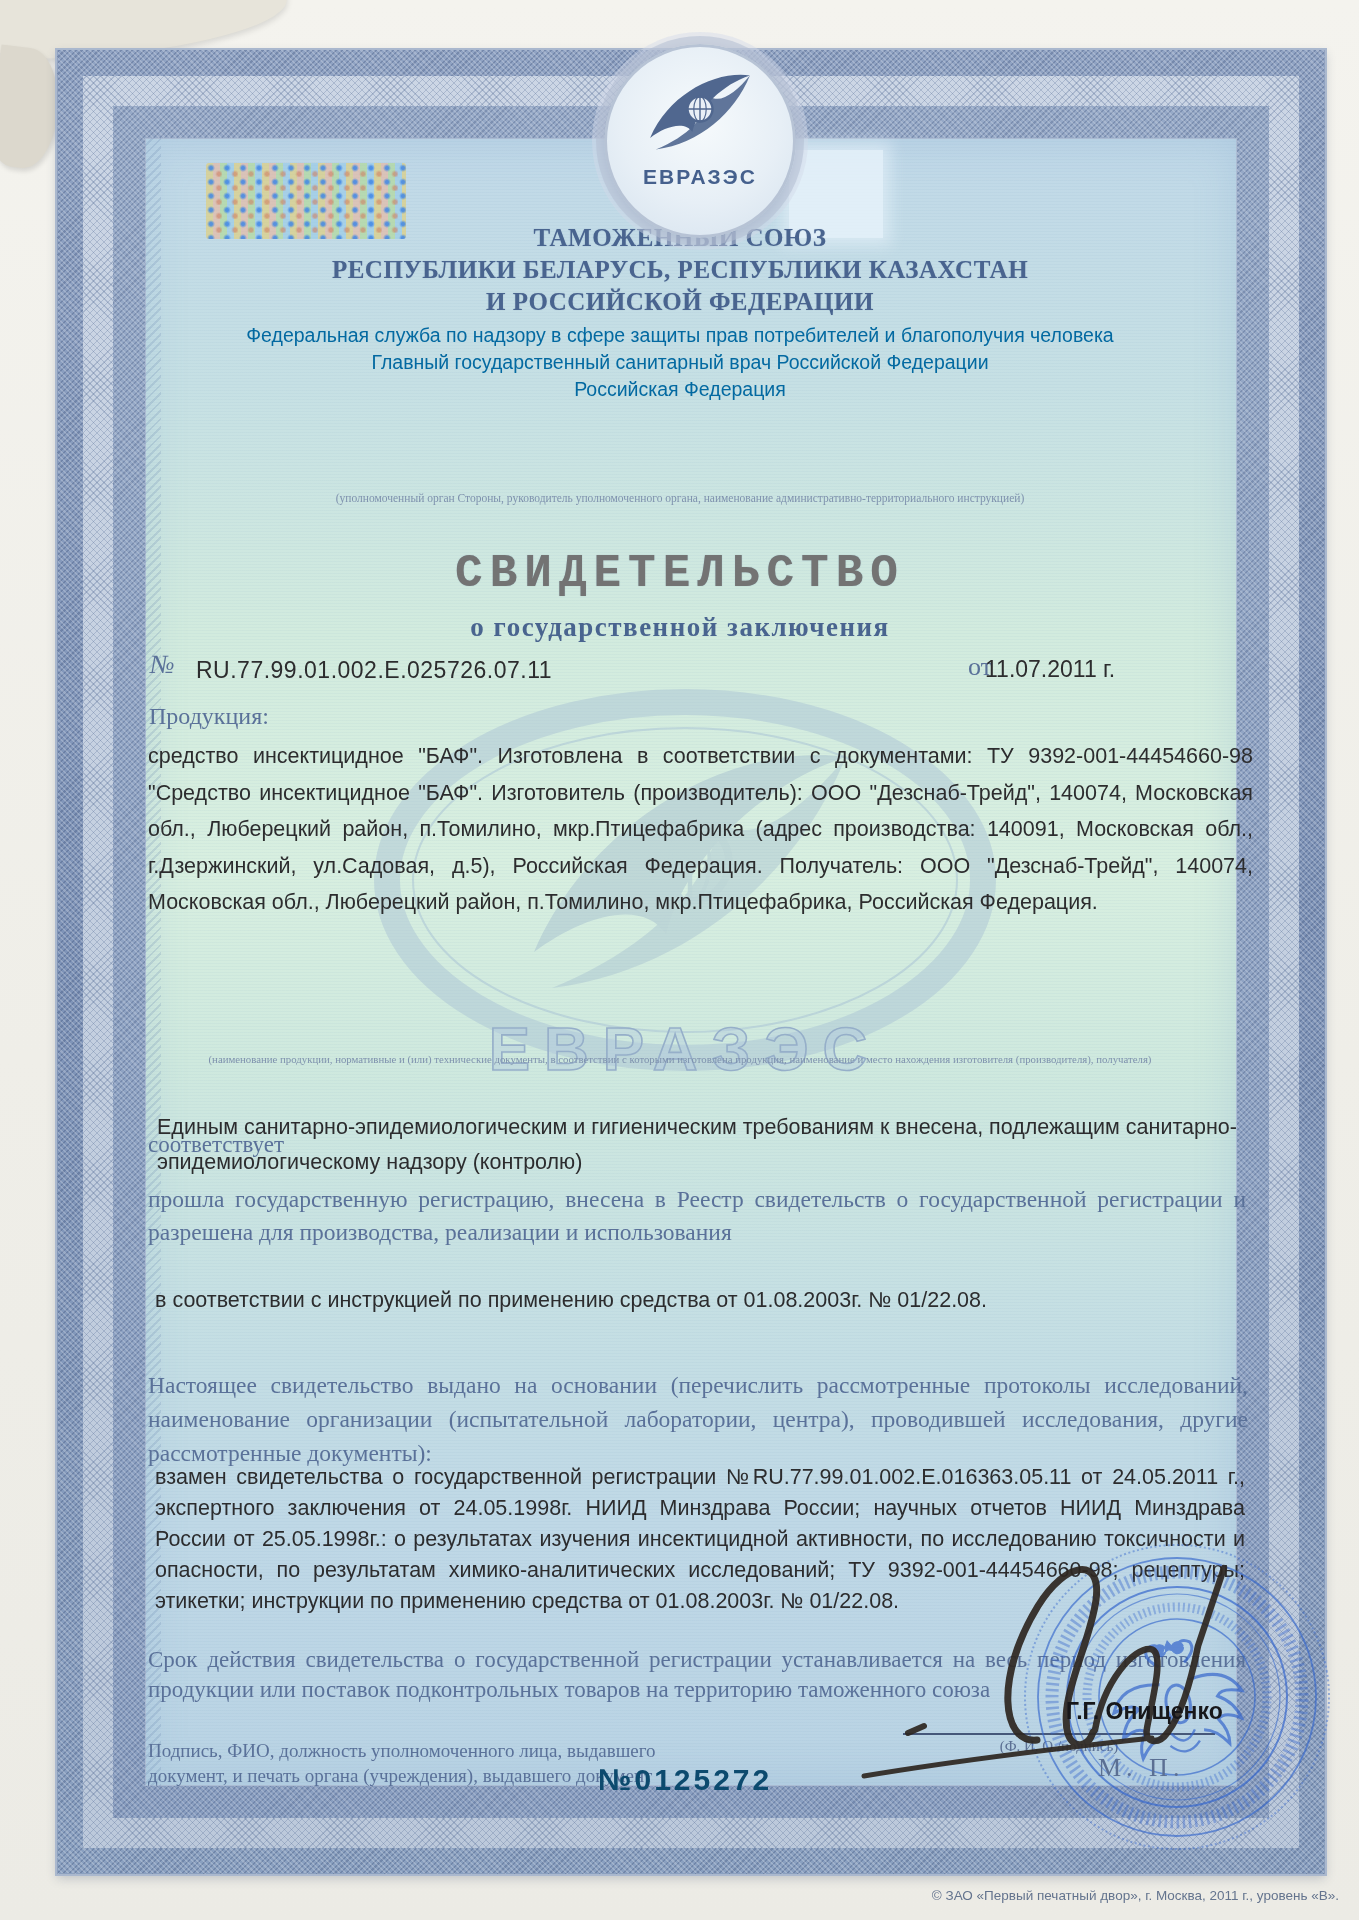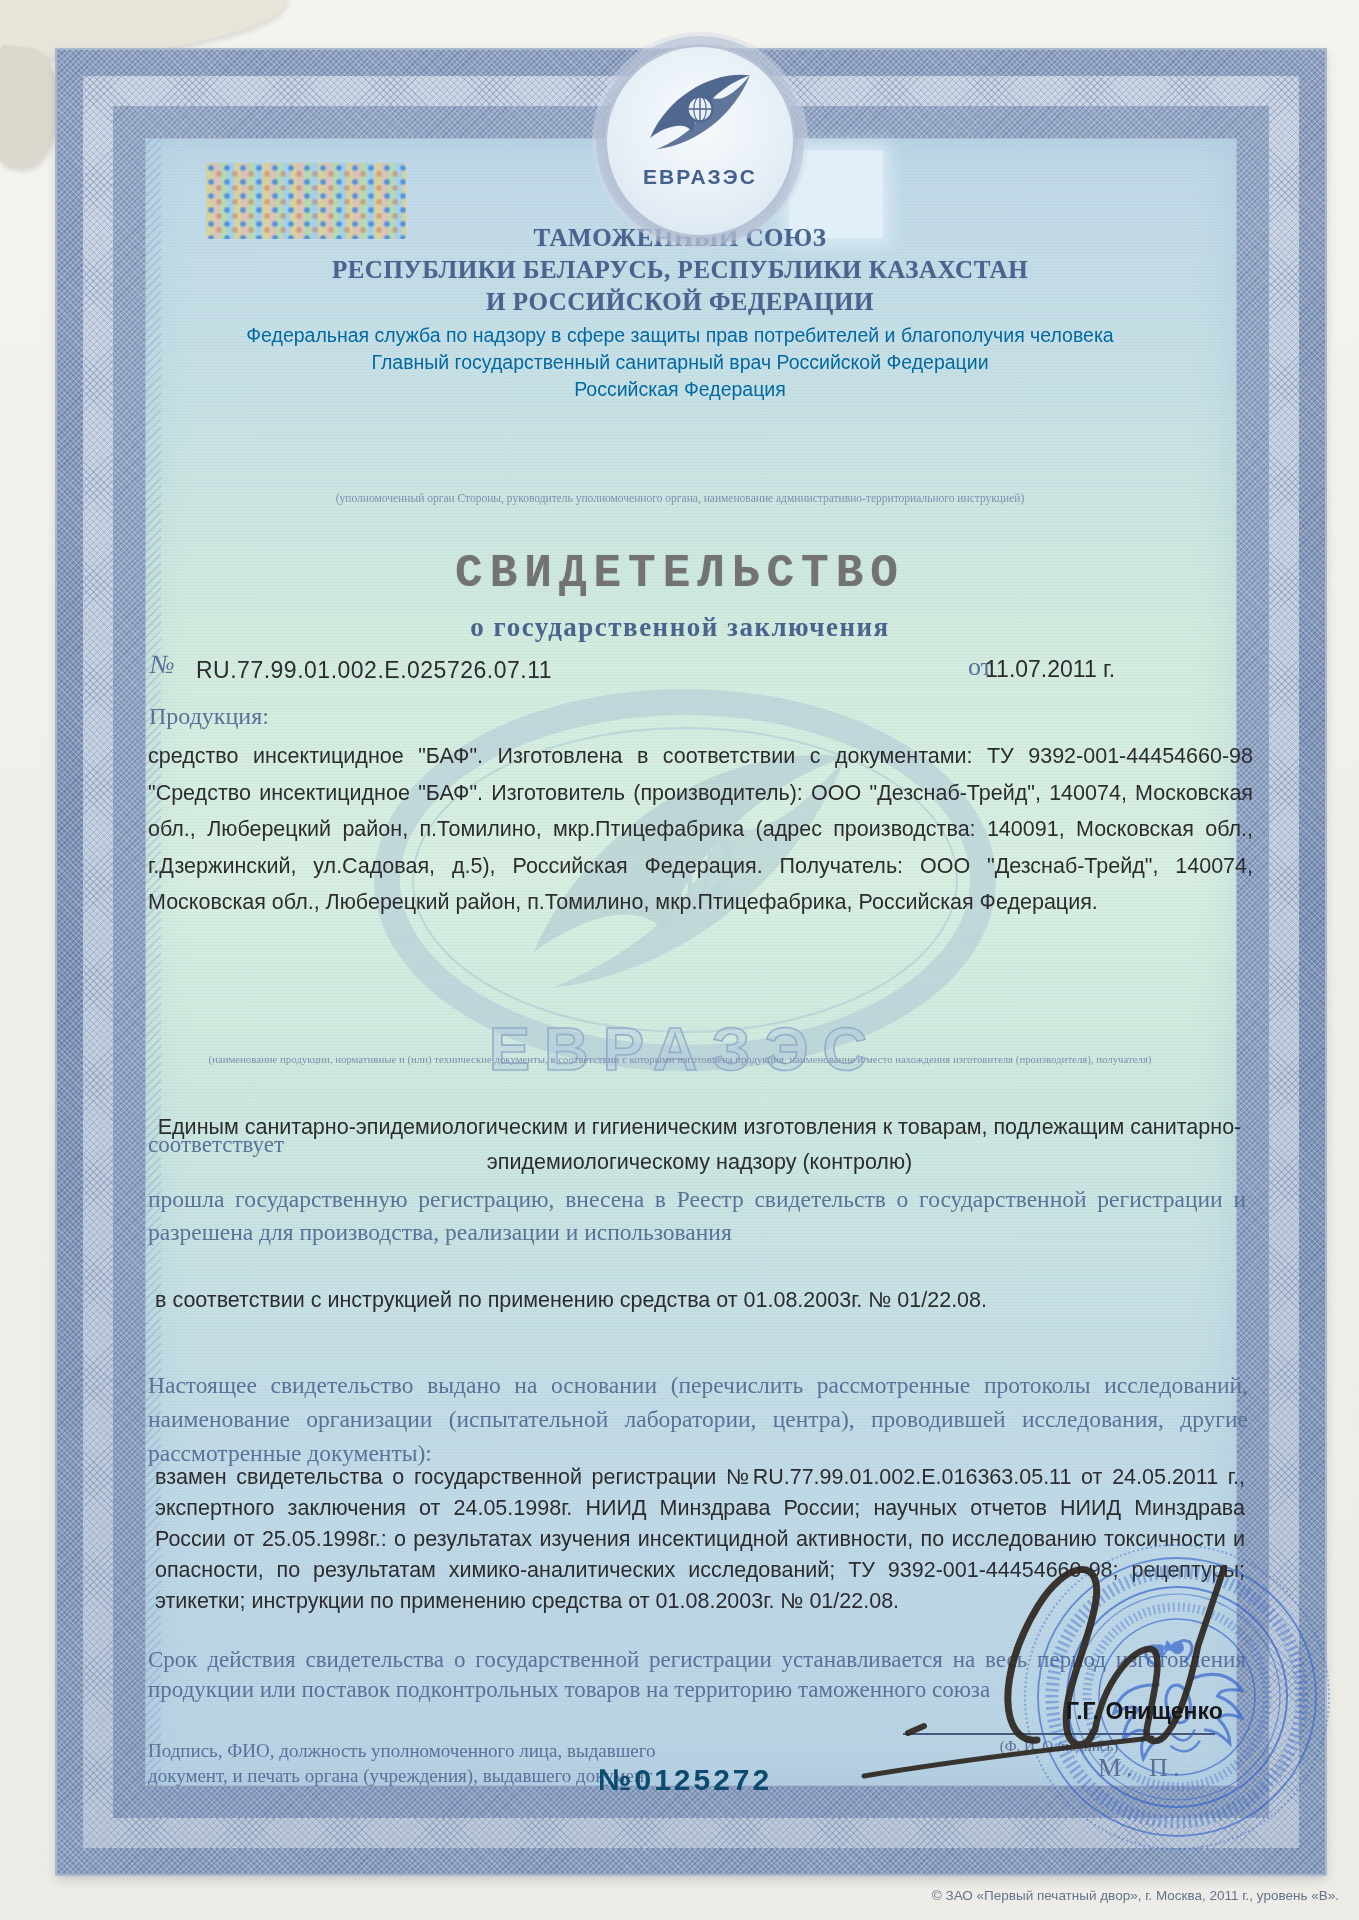--- a/index.html
+++ b/index.html
@@ -63,21 +63,21 @@
   .ctr{left:90px;width:1180px;text-align:center;z-index:5;}
   .org-title{font-family:"Liberation Serif",serif;font-weight:bold;color:#49648f;
     font-size:25px;line-height:32px;letter-spacing:.5px;text-shadow:0 0 1px rgba(73,100,143,.35);}
   .agency{font-size:19.5px;line-height:26.5px;color:#0369a1;font-weight:400;}
   .tiny-caption{font-family:"Liberation Serif",serif;font-size:11.5px;color:#7e91ad;}
   .doc-title{font-family:Liberation Mono, monospace;font-weight:bold;font-size:46px;
     letter-spacing:7px;color:#737373;text-shadow:0 0 1px rgba(73,100,143,.4);}
   .doc-subtitle{font-family:"Liberation Serif",serif;font-weight:bold;font-size:27px;
     letter-spacing:1.5px;color:#49648f;}
   .tmpl{font-family:"Liberation Serif",serif;color:#5a7199;z-index:5;}
-  .fill{color:#2c2c2e;z-index:5;text-align:center;}
+  .fill{color:#2c2c2e;z-index:5;}
   .just{text-align:justify;}
   .sig-ink{z-index:9;}
   .serial{font-family:Liberation Sans, sans-serif;font-weight:bold;color:#0c4a6e;
     font-size:30px;letter-spacing:3px;z-index:8;}
   .footer-imprint{font-size:13.5px;color:#64748e;z-index:5;}
 </style>
 </head>
 <body>
 
 <div class="abs tear1"></div>
@@ -132,21 +132,21 @@
 <div class="abs tmpl" style="left:150px;top:650px;font-size:26px;font-style:italic">№</div>
 <div class="abs fill" style="left:196px;top:657px;font-size:23px;letter-spacing:.5px">RU.77.99.01.002.Е.025726.07.11</div>
 <div class="abs tmpl" style="left:968px;top:652px;font-size:26px">от</div>
 <div class="abs fill" style="left:985px;top:656px;font-size:23px">11.07.2011 г.</div>
 
 <div class="abs tmpl" style="left:149px;top:703px;font-size:24px">Продукция:</div>
 <div class="abs fill just" style="left:148px;top:738px;width:1105px;font-size:21.5px;line-height:36.5px">средство инсектицидное "БАФ". Изготовлена в соответствии с документами: ТУ 9392-001-44454660-98 "Средство инсектицидное "БАФ". Изготовитель (производитель): ООО "Дезснаб-Трейд", 140074, Московская обл., Люберецкий район, п.Томилино, мкр.Птицефабрика (адрес производства: 140091, Московская обл., г.Дзержинский, ул.Садовая, д.5), Российская Федерация.  Получатель: ООО "Дезснаб-Трейд", 140074, Московская обл., Люберецкий район, п.Томилино, мкр.Птицефабрика, Российская Федерация.</div>
 <div class="abs ctr tiny-caption" style="top:1053px;font-size:10.8px">(наименование продукции, нормативные и (или) технические документы, в соответствии с которыми изготовлена продукция, наименование и место нахождения изготовителя (производителя), получателя)</div>
 
 <div class="abs tmpl" style="left:148px;top:1132px;font-size:23px">соответствует</div>
-<div class="abs fill" style="left:157px;top:1110px;width:1085px;font-size:21.5px;line-height:35px">Единым санитарно-эпидемиологическим и гигиеническим изготовления к товарам, подлежащим санитарно-эпидемиологическому надзору (контролю)</div>
+<div class="abs fill" style="left:157px;top:1110px;width:1085px;font-size:21.5px;line-height:35px">Единым санитарно-эпидемиологическим и гигиеническим требованиям к внесена, подлежащим санитарно-эпидемиологическому надзору (контролю)</div>
 
 <div class="abs tmpl just" style="left:148px;top:1183px;width:1098px;font-size:23.5px;line-height:33px">прошла государственную регистрацию, внесена в Реестр свидетельств о государственной регистрации и разрешена для производства, реализации и использования</div>
 <div class="abs fill" style="left:155px;top:1288px;font-size:21.5px">в соответствии с инструкцией по применению средства от 01.08.2003г. № 01/22.08.</div>
 
 <div class="abs tmpl just" style="left:148px;top:1368px;width:1100px;font-size:23.5px;line-height:34px">Настоящее свидетельство выдано на основании (перечислить рассмотренные протоколы исследований, наименование организации (испытательной лаборатории, центра), проводившей исследования, другие рассмотренные документы):</div>
 <div class="abs fill just" style="left:155px;top:1462px;width:1090px;font-size:21.5px;line-height:31px">взамен свидетельства о государственной регистрации №RU.77.99.01.002.Е.016363.05.11 от 24.05.2011 г., экспертного заключения от 24.05.1998г. НИИД Минздрава России; научных отчетов НИИД Минздрава России от 25.05.1998г.: о результатах изучения инсектицидной активности, по исследованию токсичности и опасности, по результатам химико-аналитических исследований; ТУ 9392-001-44454660-98; рецептуры; этикетки; инструкции по применению средства от 01.08.2003г. № 01/22.08.</div>
 
 <div class="abs tmpl just" style="left:148px;top:1645px;width:1098px;font-size:23px;line-height:30px">Срок действия свидетельства о государственной регистрации устанавливается на весь период изготовления продукции или поставок подконтрольных товаров на территорию таможенного союза</div>
 
 <div class="abs tmpl" style="left:148px;top:1738px;width:560px;font-size:19px;line-height:25px">Подпись, ФИО, должность уполномоченного лица, выдавшего документ, и печать органа (учреждения), выдавшего документ</div>

